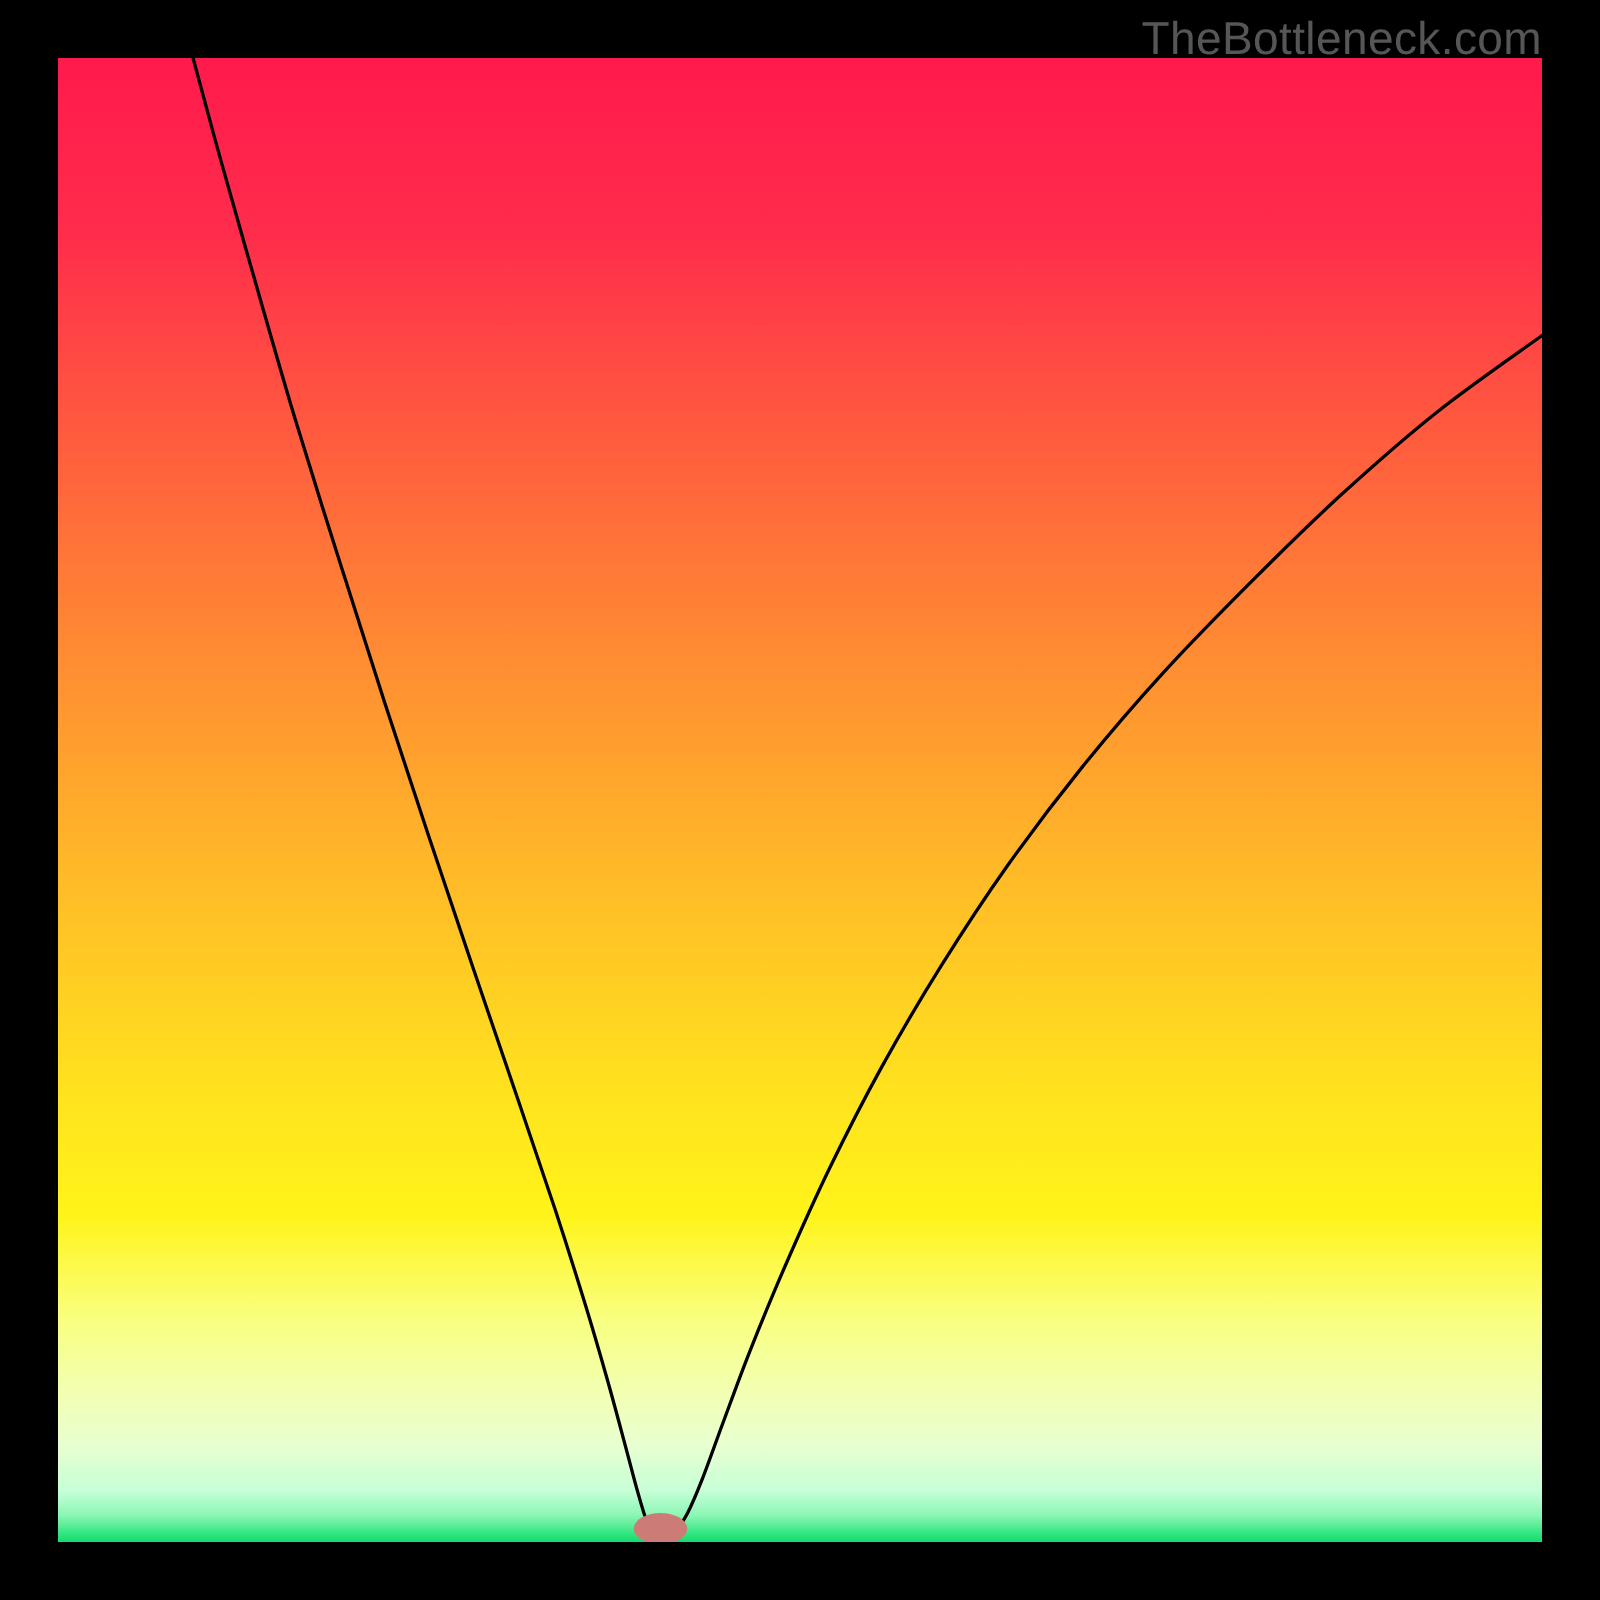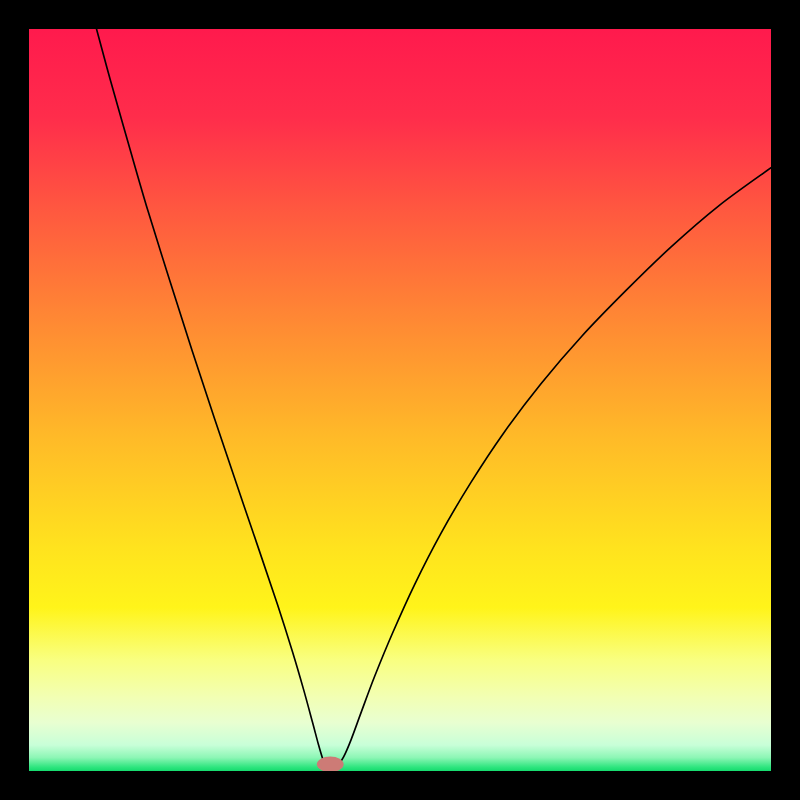--- a/index.html
+++ b/index.html
@@ -52,13 +52,14 @@
             <stop offset="98.2%" stop-color="#8cf6b5"></stop>
             <stop offset="99.5%" stop-color="#2de57e"></stop>
             <stop offset="100%" stop-color="#15db6e"></stop>
           </linearGradient>
         </defs>
         <rect x="0" y="0" width="742" height="742" fill="url(#bg-grad)"></rect>
         <path d="M 67.52,0.00 C69.87,8.66 76.18,32.40 81.62,51.94 C87.06,71.48 93.99,95.72 100.17,117.24 C106.35,138.75 111.92,158.54 118.72,181.05 C125.52,203.56 133.56,228.78 140.98,252.28 C148.40,275.78 155.82,299.15 163.24,322.03 C170.66,344.91 178.08,367.29 185.50,389.55 C192.92,411.81 200.34,433.70 207.76,455.59 C215.18,477.48 223.22,500.85 230.02,520.88 C236.82,540.92 243.01,558.85 248.57,575.79 C254.14,592.73 259.08,608.44 263.41,622.54 C267.74,636.64 271.20,648.63 274.54,660.38 C277.88,672.13 280.97,683.88 283.44,693.03 C285.92,702.18 287.65,709.10 289.38,715.29 C291.11,721.47 292.47,726.36 293.83,730.13 C295.19,733.90 296.92,736.62 297.54,737.92 L 307.93,737.92 C309.04,736.25 312.26,732.42 314.61,727.90 C316.96,723.39 319.06,718.38 322.03,710.84 C325.00,703.29 328.46,693.28 332.42,682.64 C336.37,672.00 340.58,660.13 345.77,647.02 C350.97,633.92 356.90,619.32 363.58,603.99 C370.26,588.65 377.80,571.59 385.84,555.02 C393.88,538.44 402.54,521.38 411.81,504.56 C421.09,487.74 430.98,470.92 441.49,454.10 C452.00,437.29 463.13,420.22 474.88,403.65 C486.63,387.08 498.99,370.75 511.98,354.68 C524.96,338.60 538.57,322.77 552.79,307.19 C567.01,291.61 582.47,276.02 597.31,261.18 C612.15,246.34 626.37,232.25 641.83,218.15 C657.29,204.05 673.37,189.83 690.06,176.60 C706.76,163.36 733.34,145.06 742.00,138.75 " fill="none" stroke="#000000" stroke-width="1.65" stroke-linecap="round" stroke-linejoin="round"></path>
         <ellipse cx="301.25" cy="735.32" rx="13.36" ry="7.79" fill="#cd7b76"></ellipse>
       </svg>
     </div>
+  <div class="watermark" id="wm" style="font-size: 23px; top: 6px; right: 29px;">TheBottleneck.com</div>
 </div>
 
 </body></html>

